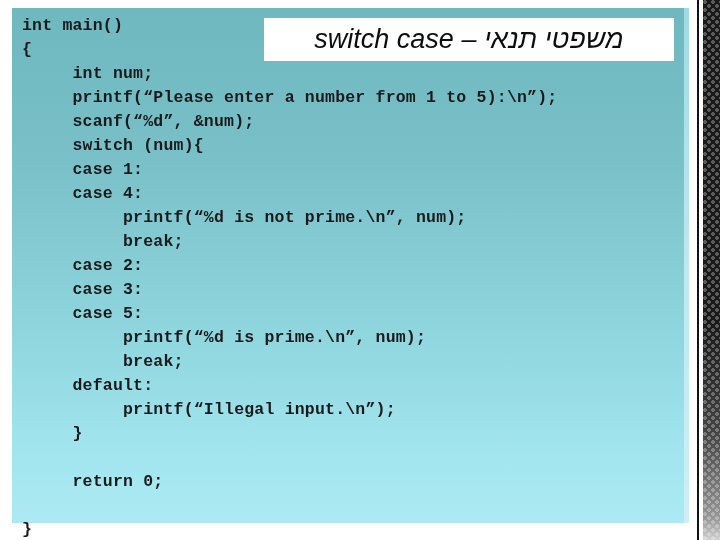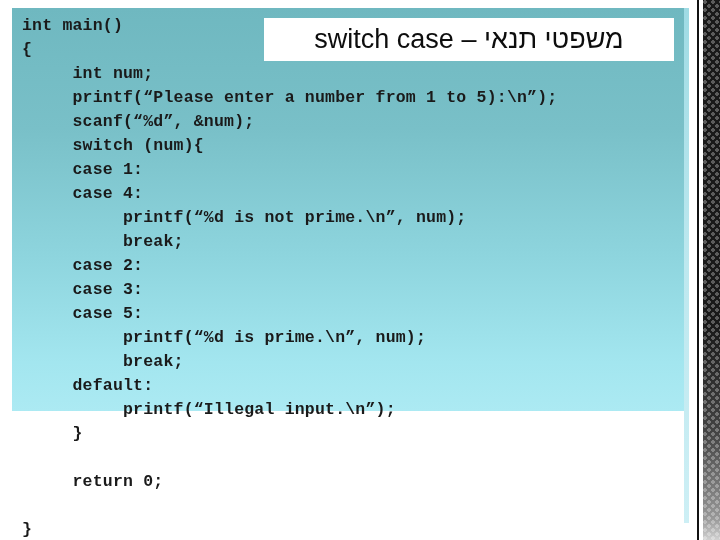--- a/index.html
+++ b/index.html
@@ -21,21 +21,21 @@
     height: 540px;
     background: #ffffff;
   }
 
   
   #code-panel {
     position: absolute;
     left: 12px;
     top: 8px;
     width: 672px;
-    height: 403px;
+    height: 515px;
     background: linear-gradient(to bottom, #6fb8c0 0%, #79c0c8 30%, #8ed5de 62%, #a3e6ef 88%, #aceaf3 100%);
     box-sizing: border-box;
   }
 
   #code-block {
     position: absolute;
     left: 10px;
     top: 6px;
     right: 4px;
     margin: 0;
@@ -63,20 +63,21 @@
   }
   #title-text {
     font-family: "Liberation Sans", sans-serif;
     font-size: 27px;
     font-weight: normal;
     color: #0d0d0d;
     white-space: nowrap;
     line-height: 1;
     direction: rtl;
     unicode-bidi: plaintext;
+    font-style: italic;
   }
 
   
   #edge-glow {
     position: absolute;
     left: 684px;
     top: 8px;
     width: 5px;
     height: 515px;
     background: linear-gradient(to bottom, #9fdbe4 0%, #bde8ef 50%, #cdeff5 100%);

